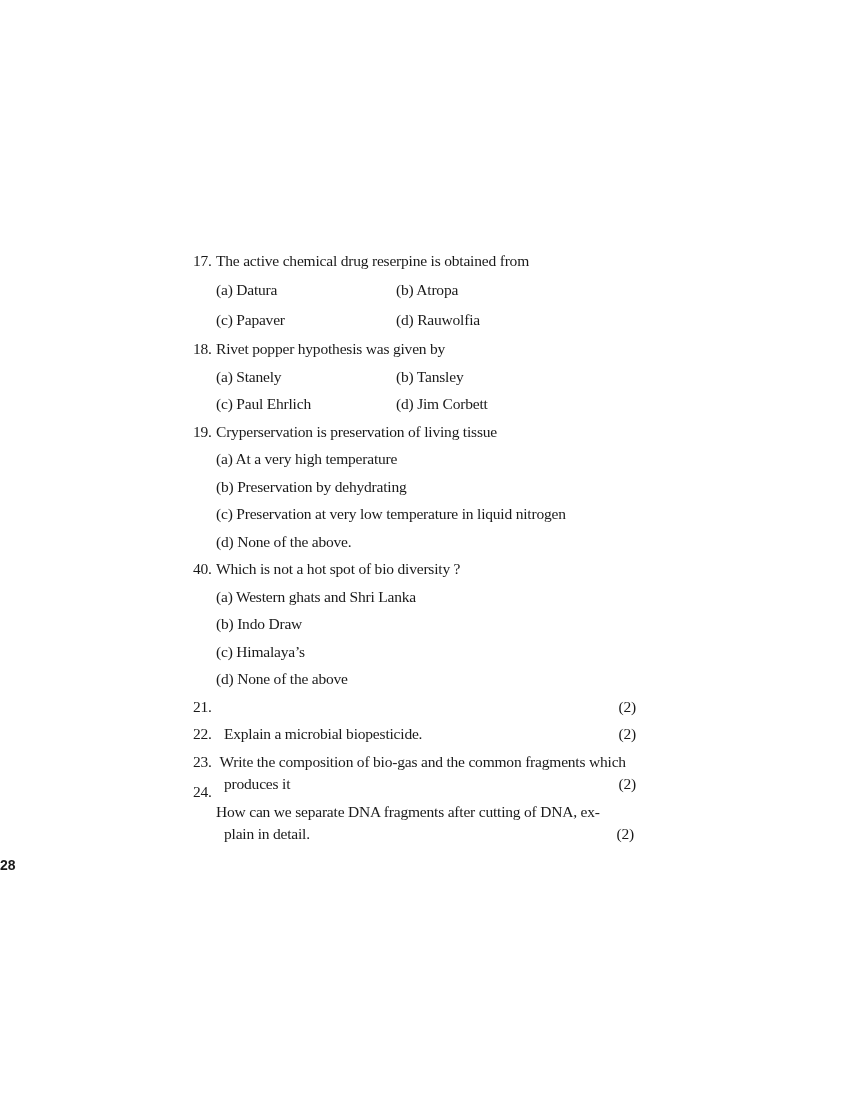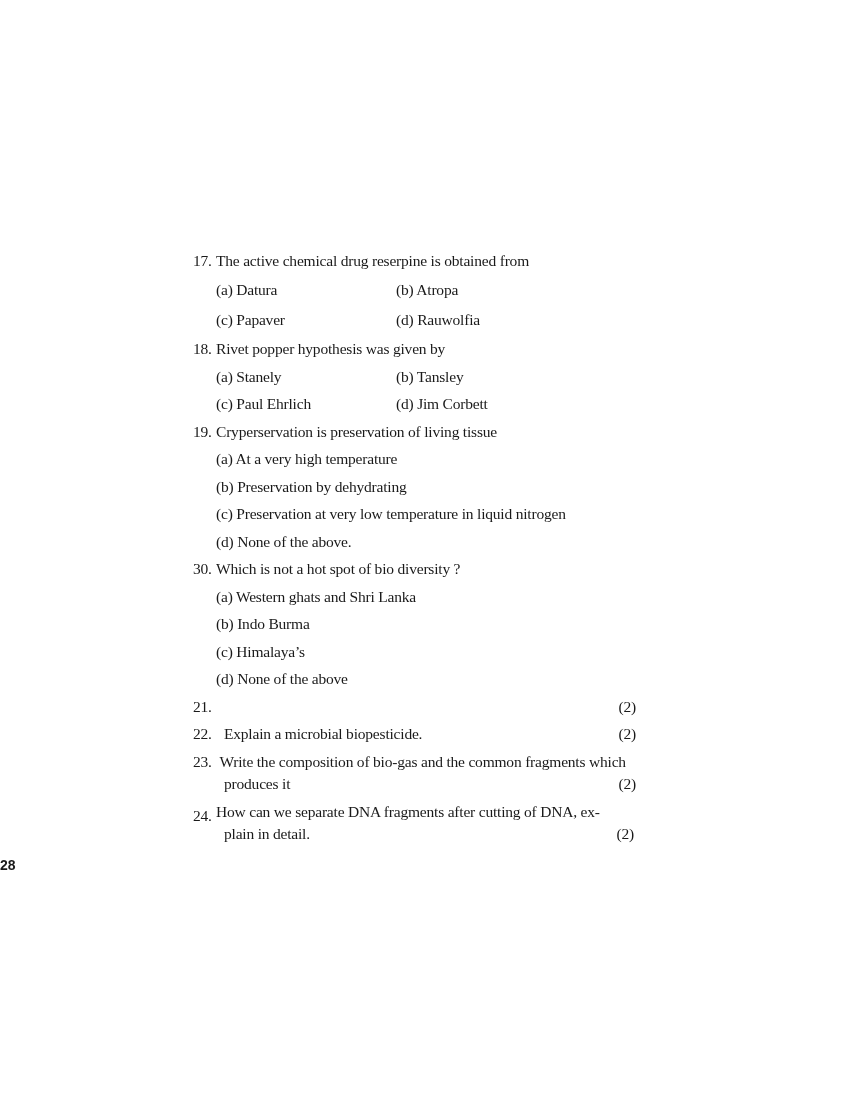--- a/index.html
+++ b/index.html
@@ -41,24 +41,24 @@
   <div>
     <div class="line num" style="top:422px">19.</div>
     <div class="line txt" style="top:422px">Cryperservation is preservation of living tissue</div>
     <div class="line txt" style="top:449px">(a) At a very high temperature</div>
     <div class="line txt" style="top:477px">(b) Preservation by dehydrating</div>
     <div class="line txt" style="top:504px">(c) Preservation at very low temperature in liquid nitrogen</div>
     <div class="line txt" style="top:532px">(d) None of the above.</div>
   </div>
 
   <div>
-    <div class="line num" style="top:559px">30.</div>
+    <div class="line num" style="top:559px">40.</div>
     <div class="line txt" style="top:559px">Which is not a hot spot of bio diversity ?</div>
     <div class="line txt" style="top:587px">(a) Western ghats and Shri Lanka</div>
-    <div class="line txt" style="top:614px">(b) Indo Burma</div>
+    <div class="line txt" style="top:614px">(b) Indo Draw</div>
     <div class="line txt" style="top:642px">(c) Himalaya’s</div>
     <div class="line txt" style="top:669px">(d) None of the above</div>
   </div>
 
   <div>
     <div class="line num" style="top:697px">21.</div>
     <div class="line q-full" style="top:697px">
       <span class="marks">(2)</span>
     </div>
   </div>
@@ -74,21 +74,21 @@
   <div>
     <div class="line num" style="top:752px">23.</div>
     <div class="line txt" style="top:752px; white-space:pre;"> Write the composition of bio-gas and the common fragments which</div>
     <div class="line q-full" style="top:774px">
       <span>produces it</span>
       <span class="marks">(2)</span>
     </div>
   </div>
 
   <div>
-    <div class="line num" style="top:806px">24.</div>
+    <div class="line num" style="top:782px">24.</div>
     <div class="line txt" style="top:802px">How can we separate DNA fragments after cutting of DNA, ex-</div>
     <div class="line q-full" style="top:824px">
       <span>plain in detail.</span>
       <span class="marks" style="right:2px">(2)</span>
     </div>
   </div>
 
   <div class="pageno">28</div>
 </div>
 

